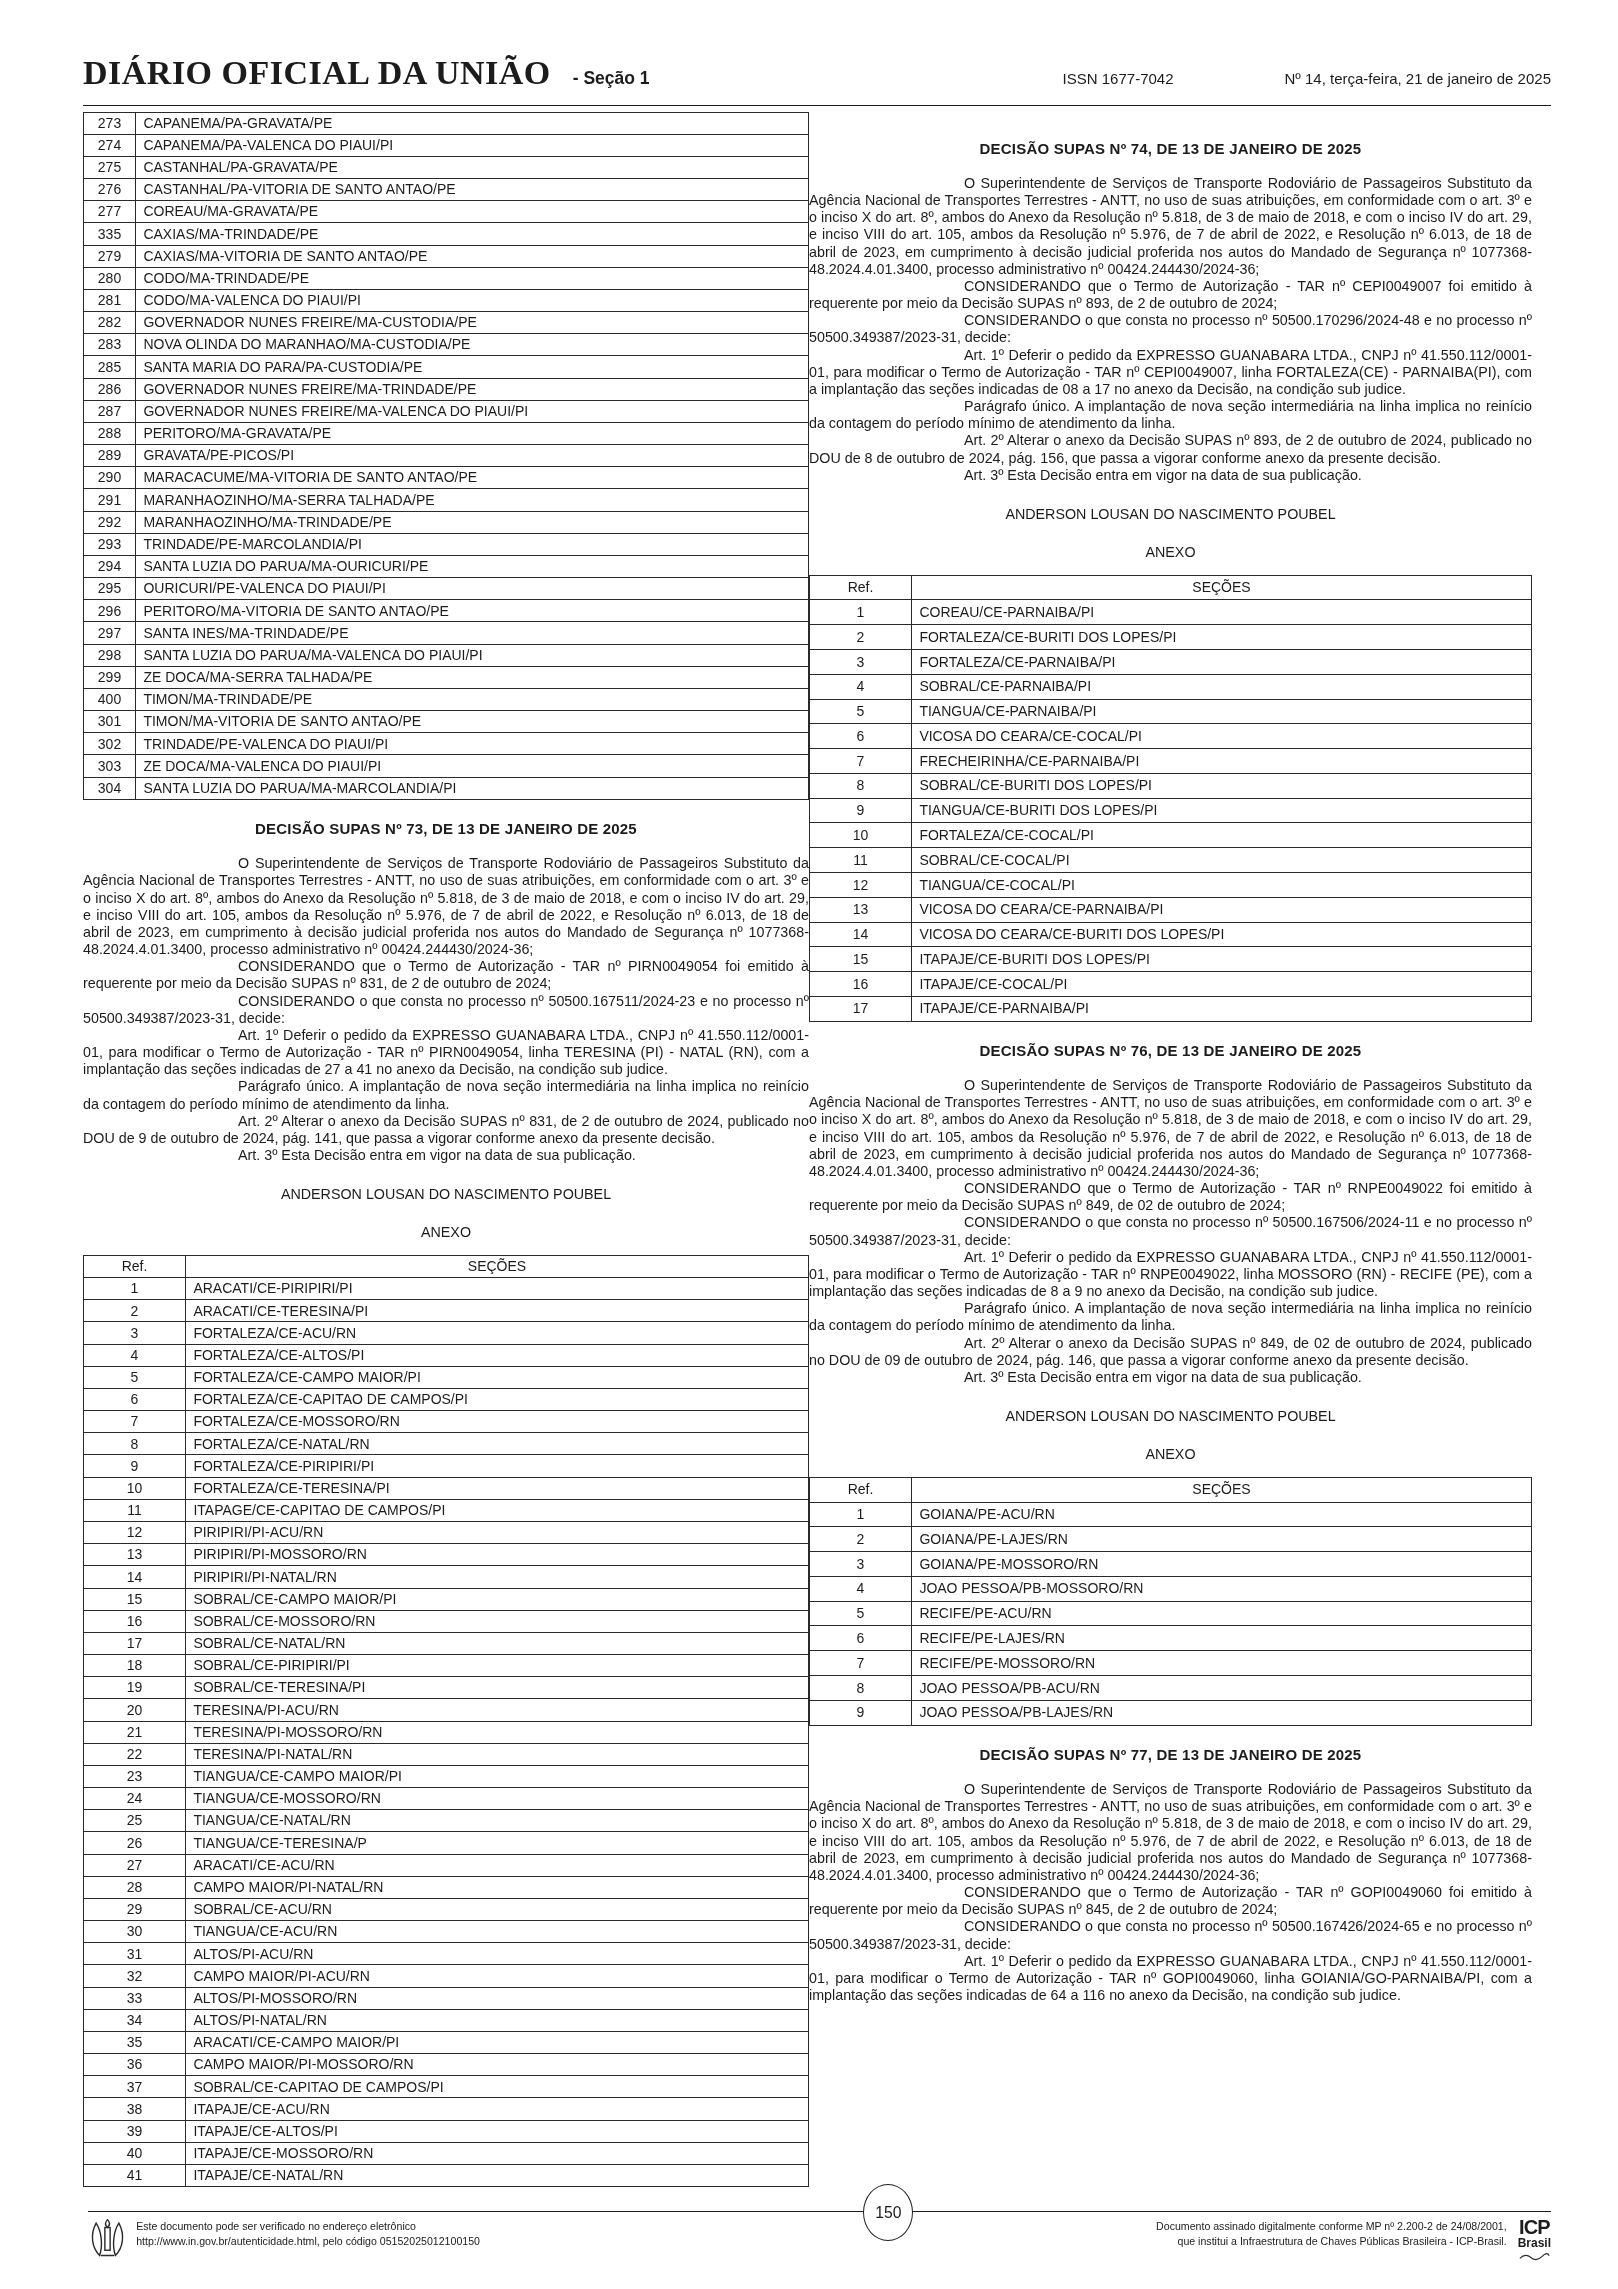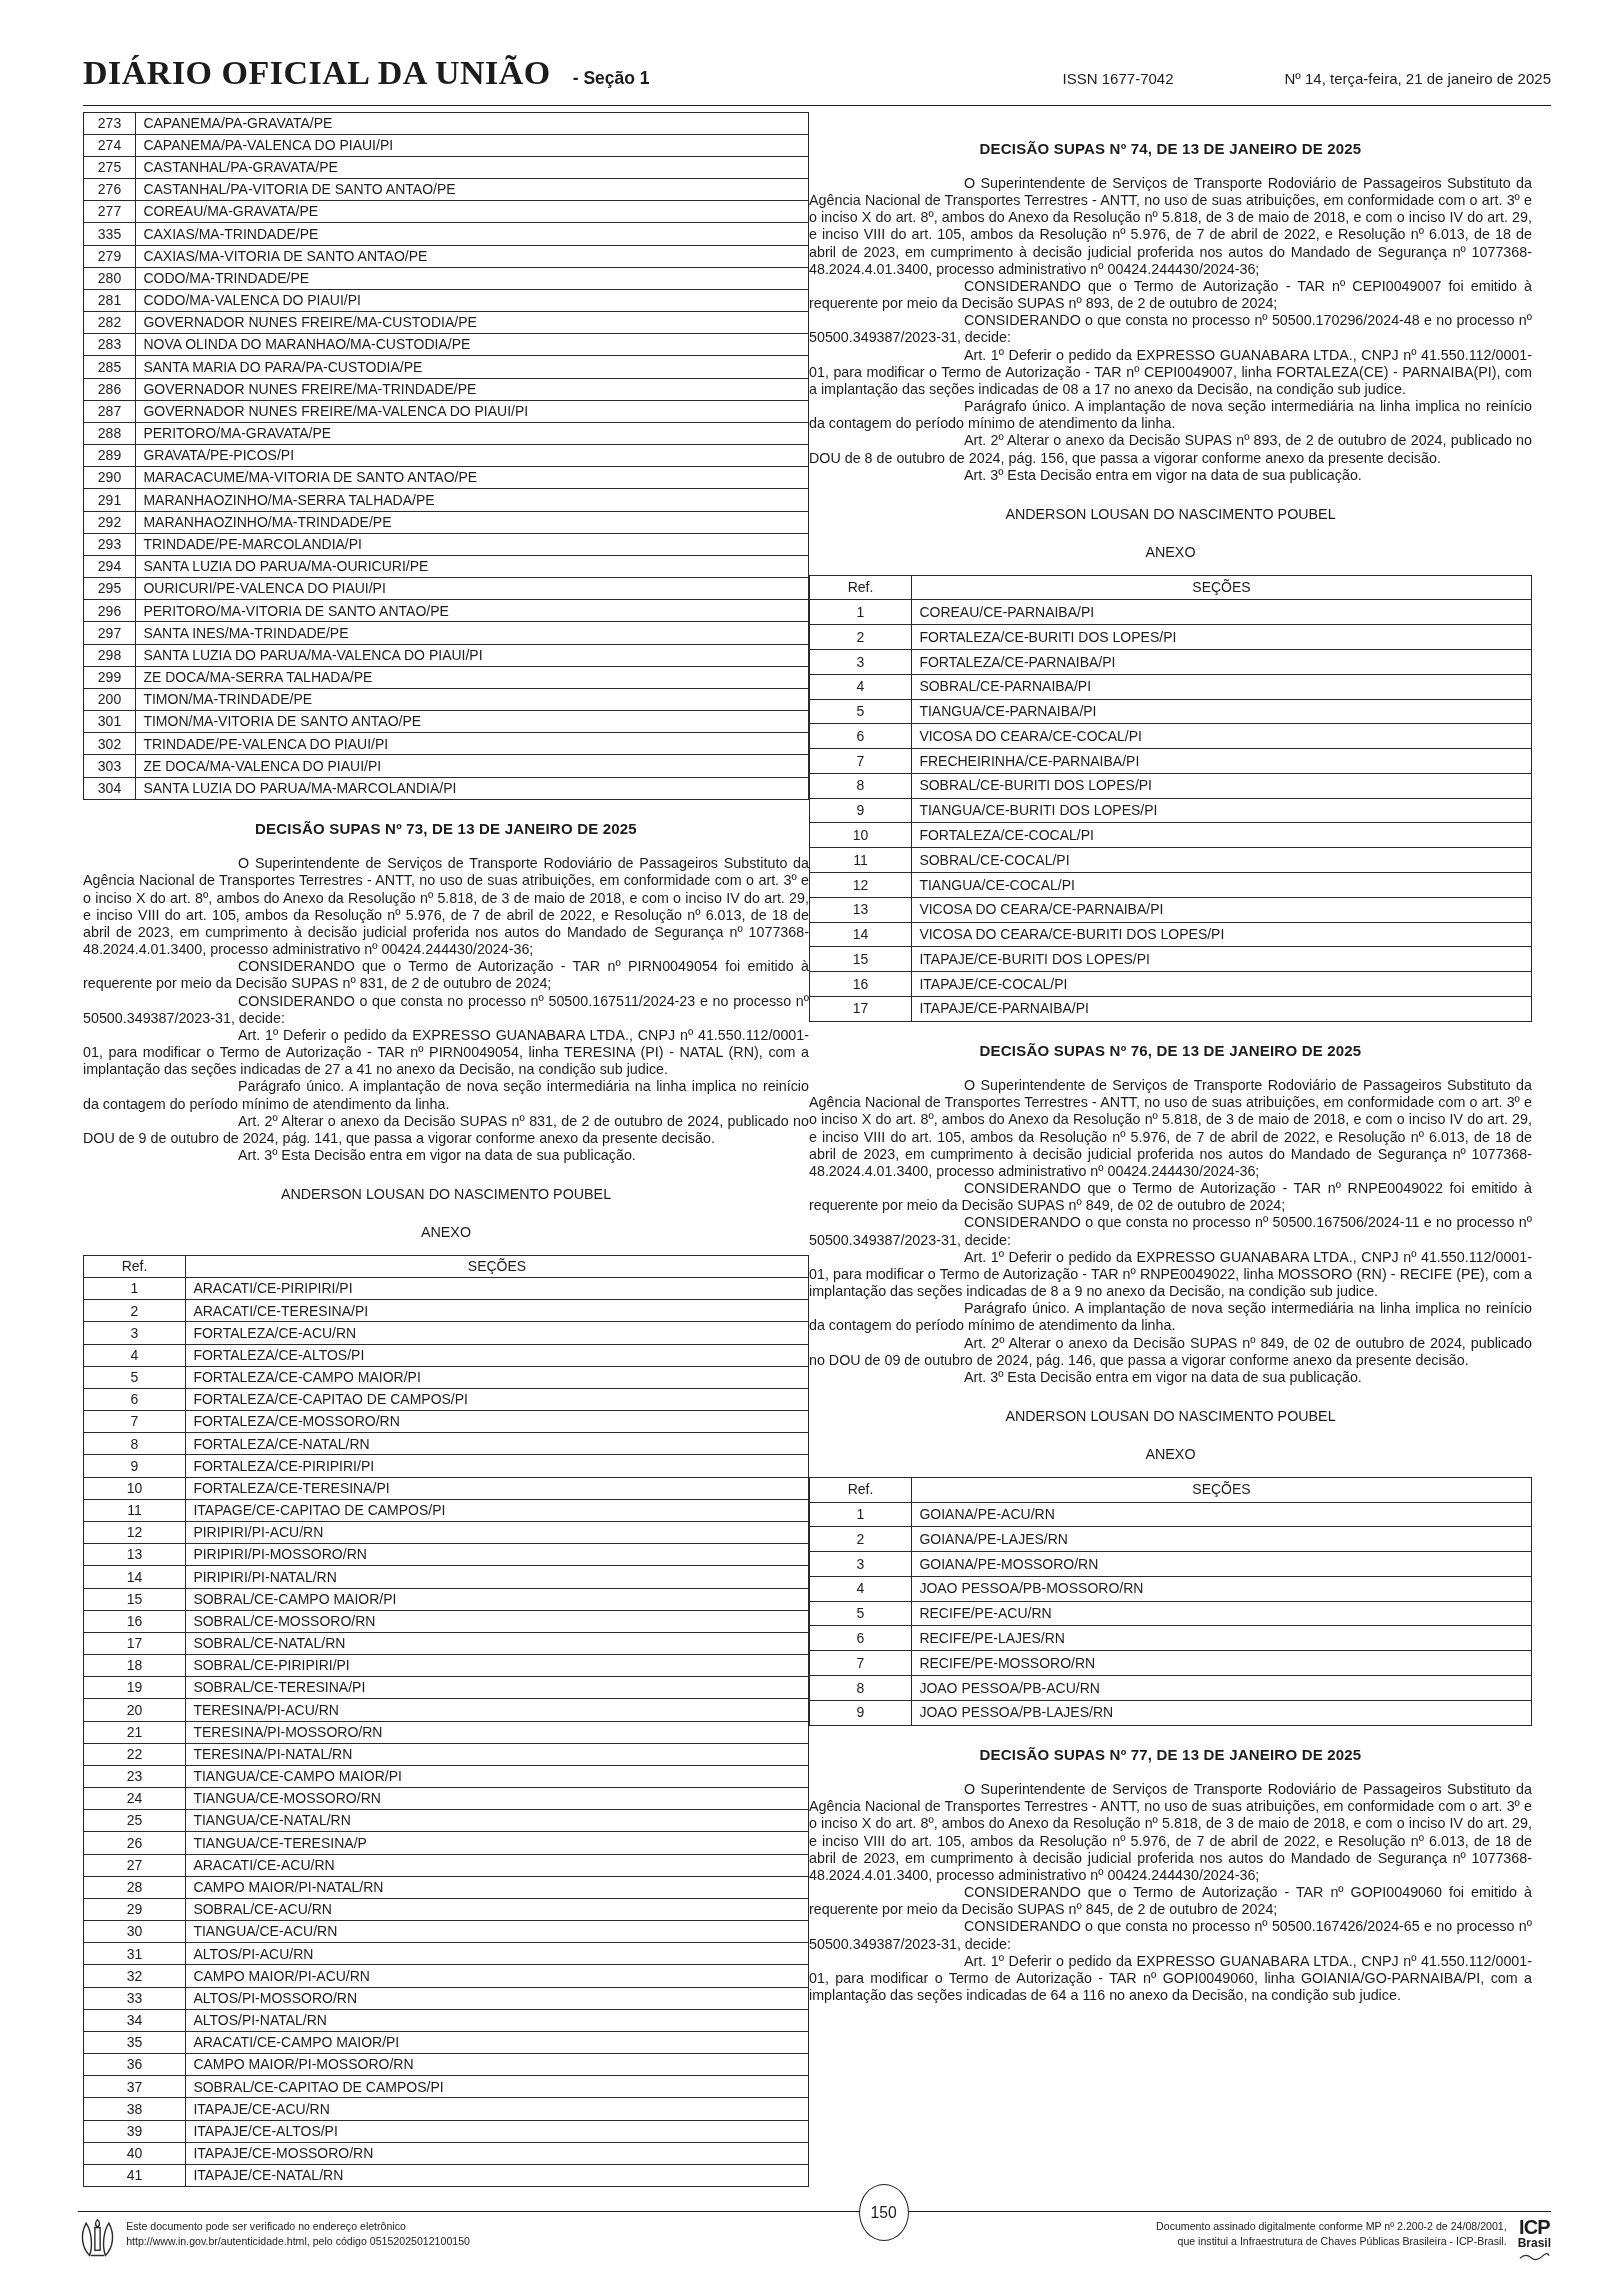--- a/index.html
+++ b/index.html
@@ -27,21 +27,21 @@
   .route-table col.c-ref{width:52px;}
   .anexo-table col.c-ref{width:102px;}
   .anexo-table{margin-top:3.7px;}
   .tall td,.tall th{height:22px;}
   
   .decision-title{text-align:center;font-weight:700;font-size:15px;margin:20px 0 18.5px;letter-spacing:0.2px;}
   .para{margin:0;text-align:justify;text-indent:155px;font-size:14.3px;line-height:1.2;}
   .signer{text-align:center;font-size:14.3px;margin:22px 0 0;}
   .anexo-label{text-align:center;font-size:14.3px;margin:22px 0 14.8px;}
   
-  .footer{position:absolute;left:78px;right:68px;top:2211px;border-top:1.8px solid #1c1c1c;}
+  .footer{position:absolute;left:88px;right:68px;top:2211px;border-top:1.8px solid #1c1c1c;}
   .footer-inner{display:flex;align-items:flex-start;padding-top:6.5px;}
   .footer-left{display:flex;gap:9.2px;align-items:flex-start;}
   .footer-small{font-size:10.6px;line-height:1.45;color:#222;}
   .footer-right{margin-left:auto;display:flex;gap:11px;align-items:flex-start;}
   .footer-right .footer-small{text-align:right;}
   .page-badge{
     position:absolute;left:53%;top:-28px;width:48px;height:55px;background:#fff;
     border:1.8px solid #222;border-radius:50%;display:flex;align-items:center;justify-content:center;
     font-size:15.7px;
   }
@@ -172,21 +172,21 @@
             </tr>
             <tr>
               <td>298</td>
               <td>SANTA LUZIA DO PARUA/MA-VALENCA DO PIAUI/PI</td>
             </tr>
             <tr>
               <td>299</td>
               <td>ZE DOCA/MA-SERRA TALHADA/PE</td>
             </tr>
             <tr>
-              <td>200</td>
+              <td>400</td>
               <td>TIMON/MA-TRINDADE/PE</td>
             </tr>
             <tr>
               <td>301</td>
               <td>TIMON/MA-VITORIA DE SANTO ANTAO/PE</td>
             </tr>
             <tr>
               <td>302</td>
               <td>TRINDADE/PE-VALENCA DO PIAUI/PI</td>
             </tr>

